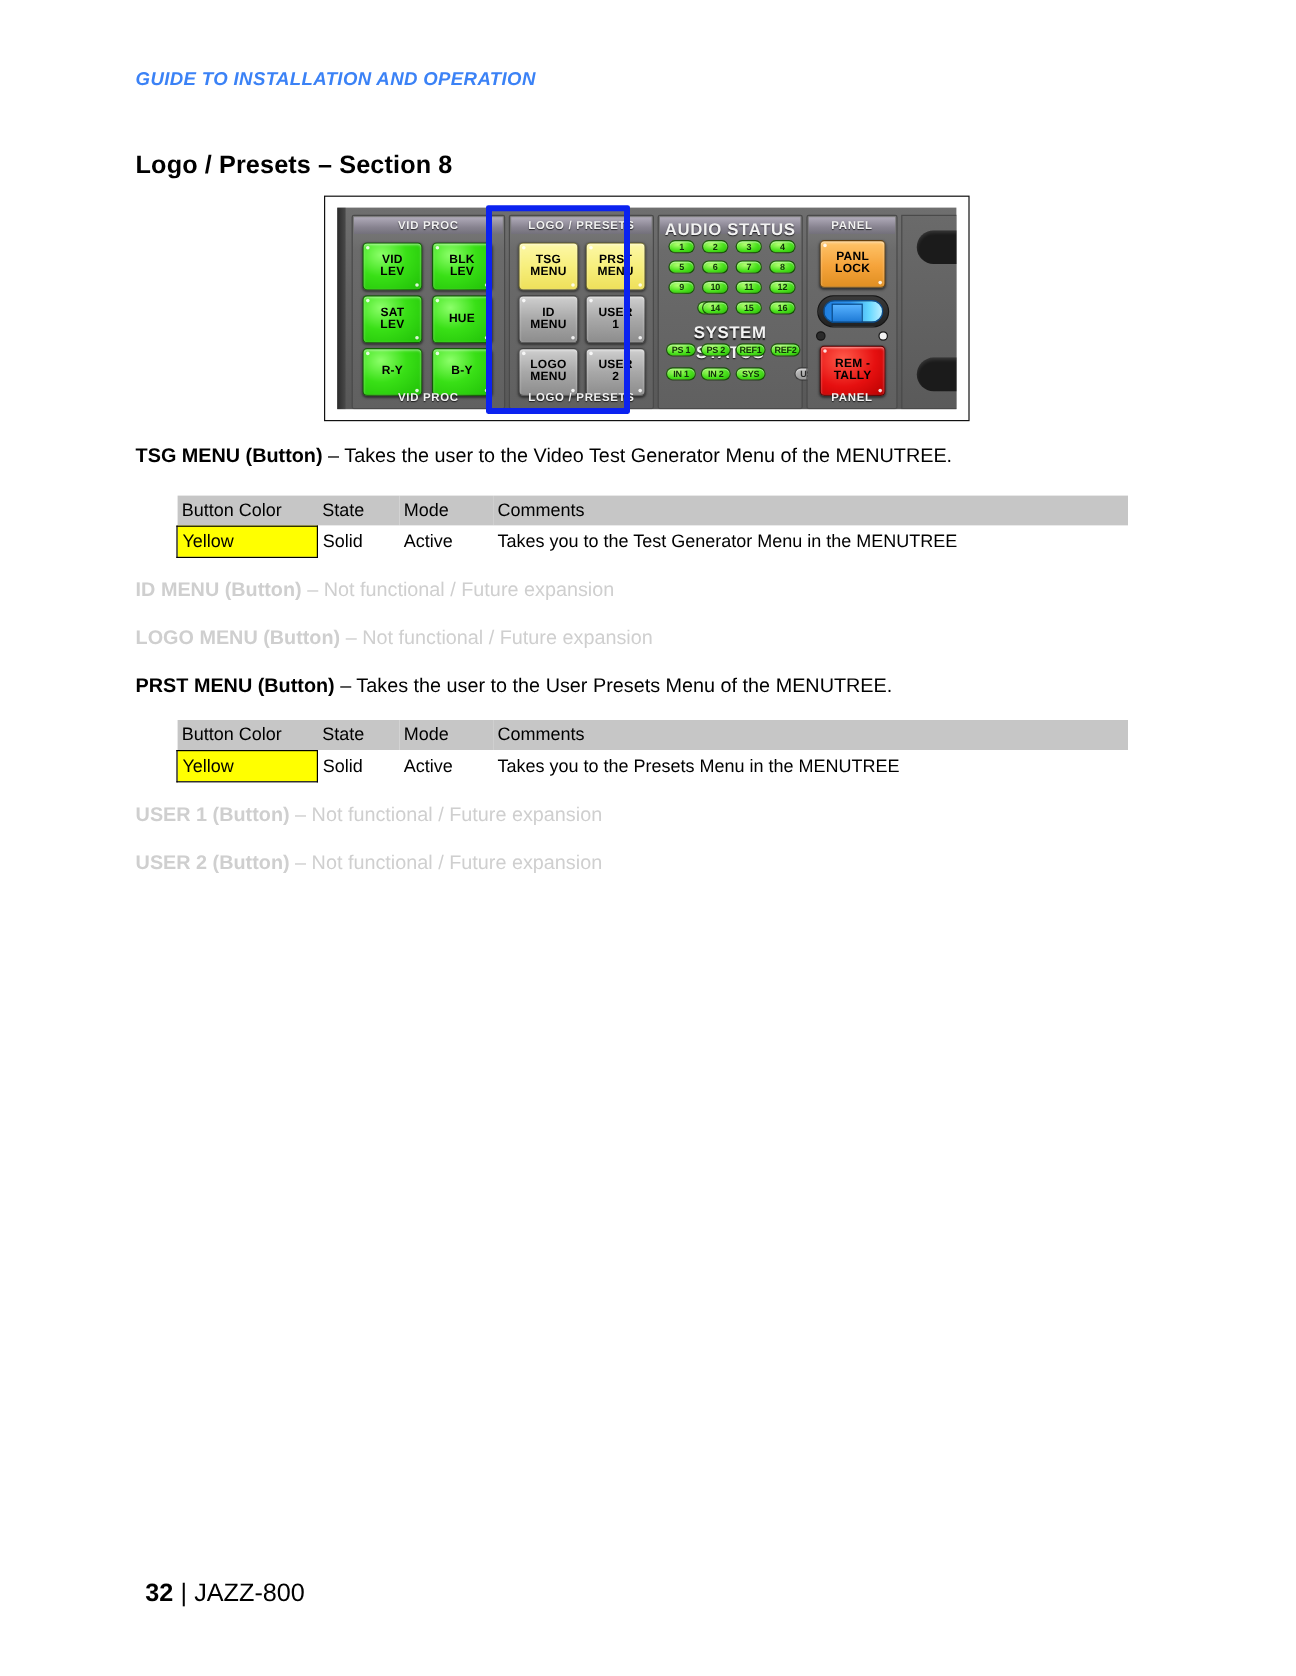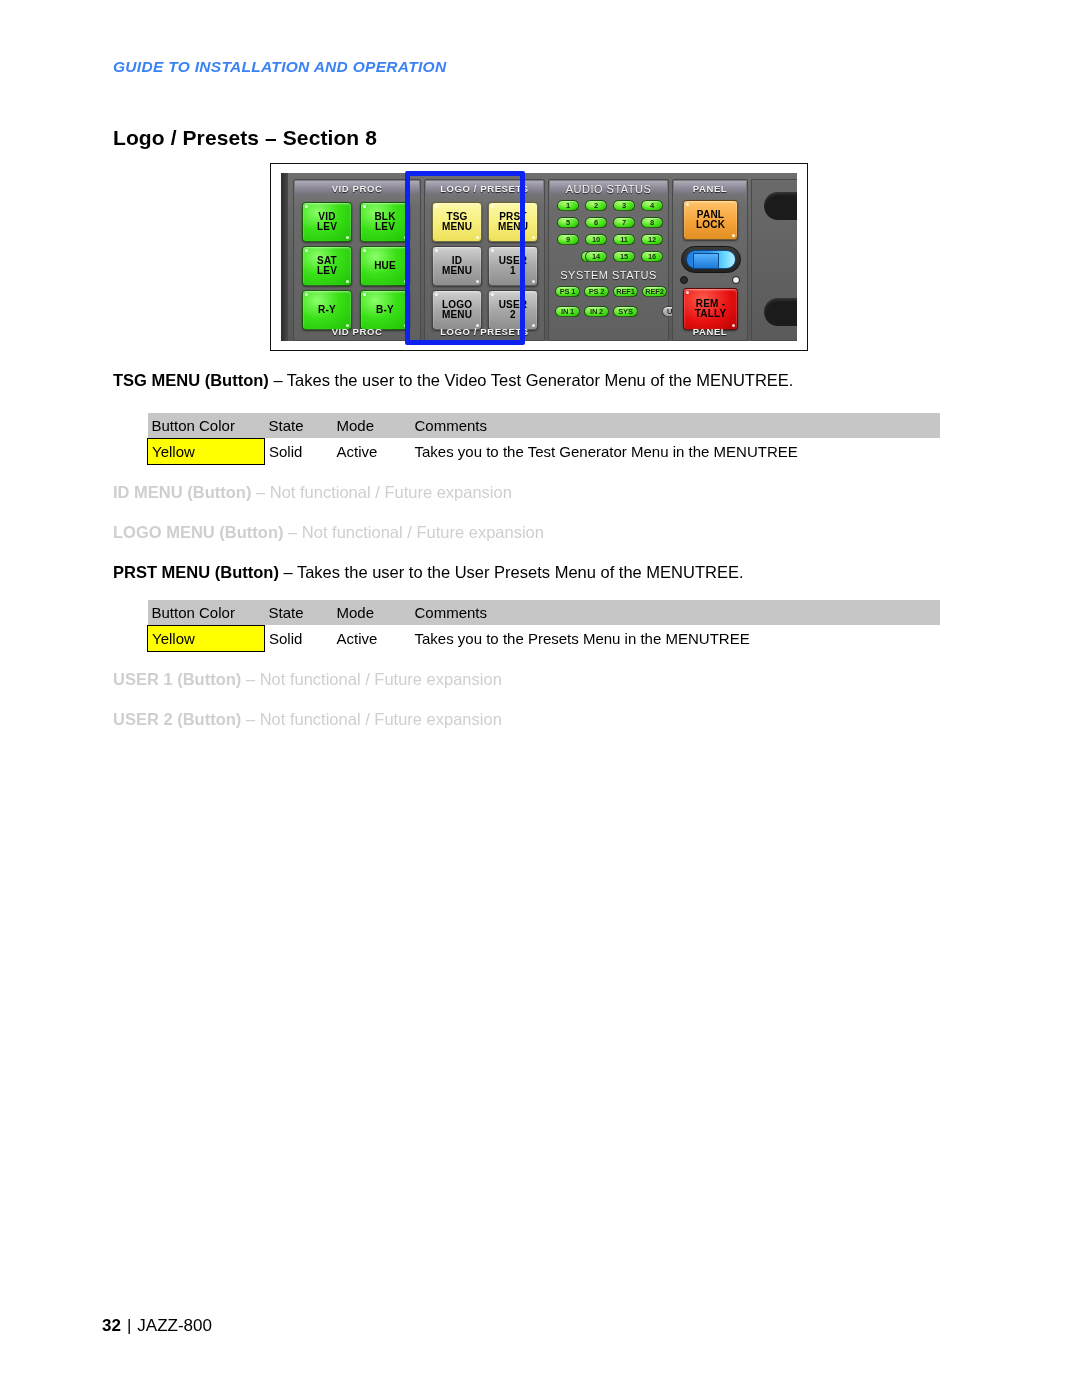--- a/index.html
+++ b/index.html
@@ -144,21 +144,21 @@
     border: 1px solid rgba(0,0,0,.6);
     box-shadow: inset 0 1px 1px rgba(255,255,255,.5);
     letter-spacing: -0.2px;
   }
   .led.on  { background: radial-gradient(ellipse at 35% 30%, #b6ff74 0%, #4ae21c 55%, #29b806 100%); }
   .led.off { background: linear-gradient(180deg,#c6c6c6,#9a9a9a); color: #2a2a2a; margin-left: 20px; }
   .led.wide { width: 25px; }
 
   .status-label {
     position: absolute; left: 0; right: 0; text-align: center;
-    font-size: 11px; font-weight: normal; color: #f2f2f2;
+    font-size: 14px; font-weight: bold; color: #f2f2f2;
     text-shadow: 0 1px 1px rgba(0,0,0,.75);
     letter-spacing: .5px;
   }
 
   
   .rocker {
     position: absolute; left: 8px; top: 66px; width: 60px; height: 27px;
     background: linear-gradient(180deg,#3a3a3a,#222); border-radius: 14px;
     border: 1px solid #141414;
     display: flex; align-items: center; justify-content: center;
@@ -229,23 +229,23 @@
   .tbl td.c-comments { width: auto; }
   .tbl .row td.c-color {
     background: #ffff00;
     border: 1.5px solid #000;
     padding-left: 4px;
   }
 
   
   .footer {
     position: absolute;
-    left: 102px;
+    left: 121px;
     top: 1316px;
-    font-size: 17px;
+    font-size: 21px;
     color: #000;
     text-align: right;
   }
   .footer .pg { font-weight: bold; }
   .footer .sep { padding: 0 6px; color: #000; }
 </style>
 </head>
 <body>
 
 <div class="page">

